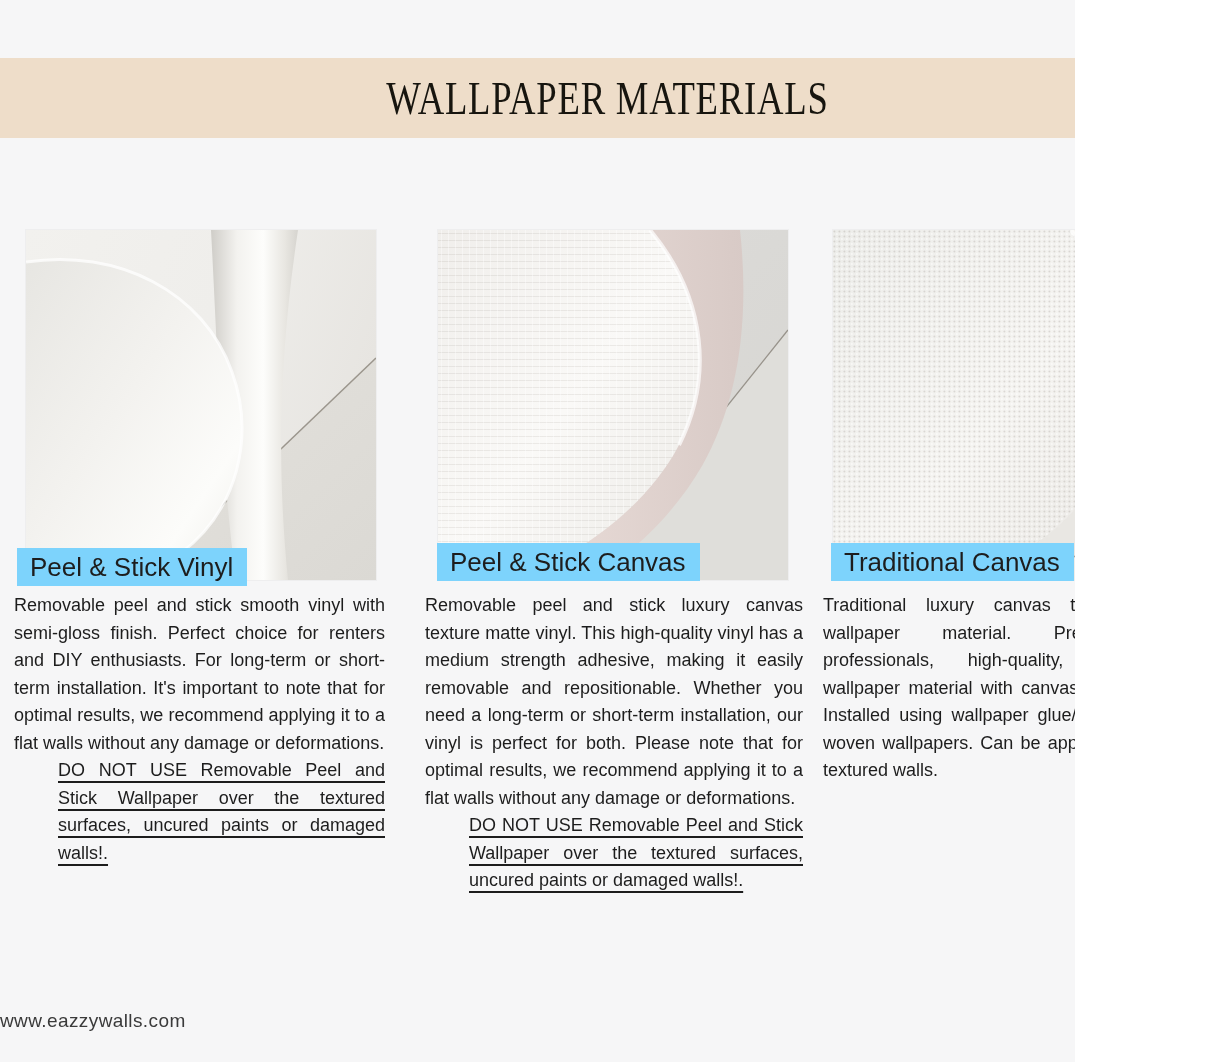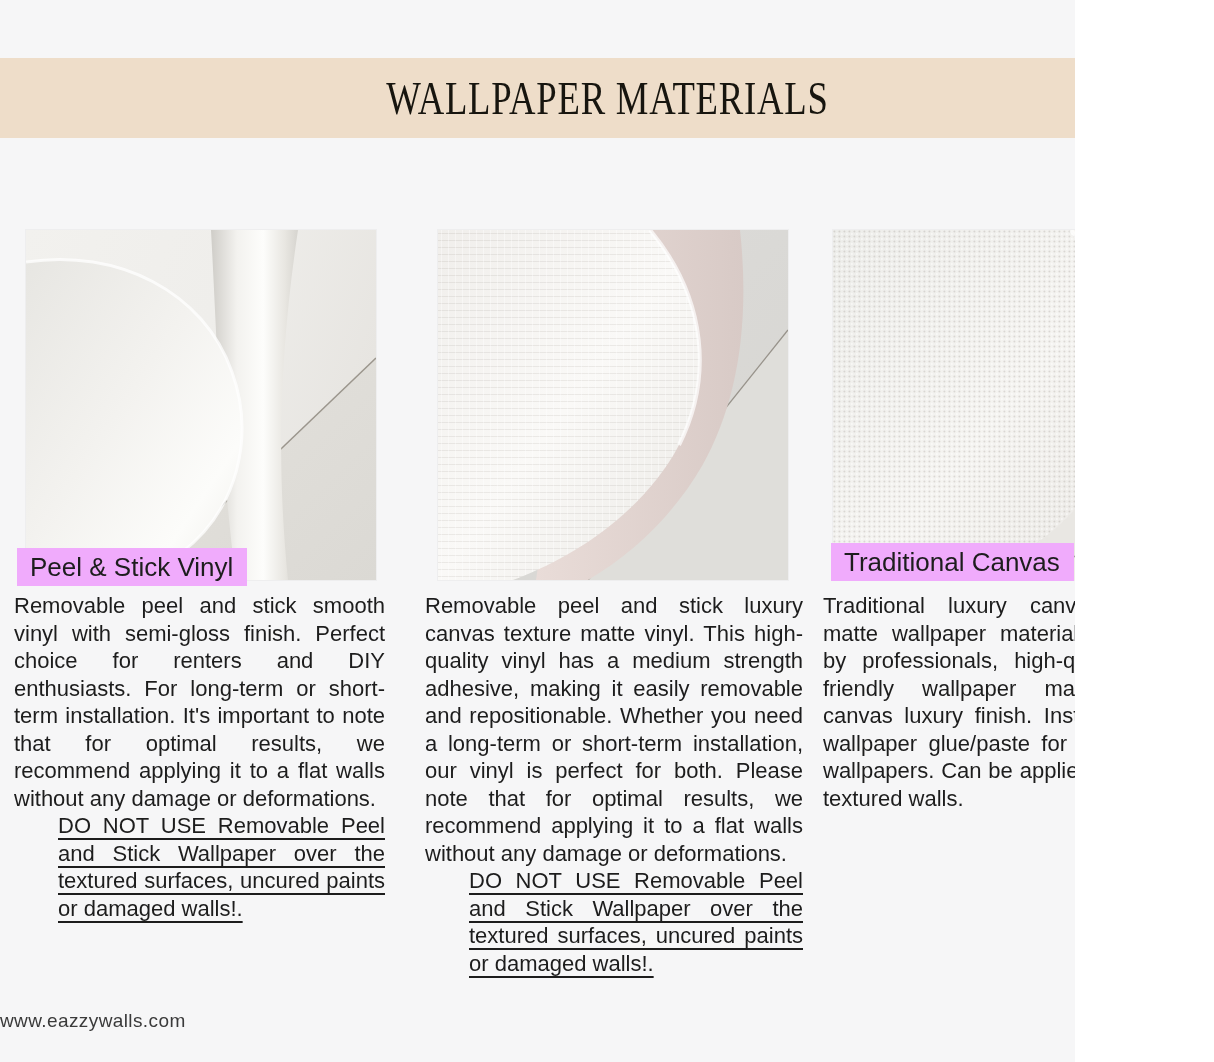--- a/index.html
+++ b/index.html
@@ -29,31 +29,31 @@
     white-space:nowrap;
   }
   
   .photo{
     position:absolute;top:230px;width:350px;height:350px;
     box-shadow:0 0 0 1px rgba(0,0,0,0.03);
   }
   .photo svg{display:block;width:350px;height:350px;}
   .label{
     position:absolute;
-    background:#f0abfc;
+    background:#7dd3fc;
     font-size:26px;
     line-height:38px;
     height:38px;
     padding:0 14px 0 13px;
     white-space:nowrap;
     color:#1d1d1d;
   }
   .textblock{
     position:absolute;top:592px;
-    font-size:22px;
+    font-size:18px;
     line-height:27.5px;
     text-align:justify;
     color:#1d1d1d;
   }
   .warning{
     text-decoration:underline;
     text-decoration-thickness:1.8px;
     text-underline-offset:5px;
     margin-left:44px;
   }
@@ -176,20 +176,21 @@
       <path d="M218 350 L350 218 L350 350 Z" fill="#efede9"></path>
       <path d="M218 350 L350 218" stroke="#a8a39b" stroke-width="1.2" fill="none"></path>
       <path d="M238 0 H332 C 334 110 322 195 288 262 L 254 236 C 300 162 300 80 238 0 Z" fill="url(#g3under)"></path>
       <path d="M0 0 H238 C 302 82 304 172 268 241 C 239 296 188 332 118 350 L0 350 Z" fill="url(#g3sheet)"></path>
       <path d="M0 0 H238 C 302 82 304 172 268 241 C 239 296 188 332 118 350 L0 350 Z" fill="url(#weave)"></path>
       <path d="M238 0 C 302 82 304 172 268 241" stroke="#ffffff" stroke-width="4" opacity="0.65" fill="none"></path>
     </svg>
   </div>
 
   <div class="label" id="label1">Peel &amp; Stick Vinyl</div>
+  <div class="label" id="label2">Peel &amp; Stick Canvas</div>
   <div class="label" id="label3">Traditional Canvas</div>
 
   <div class="textblock" id="text1">
     <div>Removable peel and stick smooth vinyl with semi-gloss finish. Perfect choice for renters and DIY enthusiasts. For long-term or short-term installation. It's important to note that for optimal results, we recommend applying it to a flat walls without any damage or deformations.</div>
     <div class="warning">DO NOT USE Removable Peel and Stick Wallpaper over the textured surfaces, uncured paints or damaged walls!.</div>
   </div>
 
   <div class="textblock" id="text2">
     <div>Removable peel and stick luxury canvas texture matte vinyl. This high-quality vinyl has a medium strength adhesive, making it easily removable and repositionable. Whether you need a long-term or short-term installation, our vinyl is perfect for both. Please note that for optimal results, we recommend applying it to a flat walls without any damage or deformations.</div>
     <div class="warning">DO NOT USE Removable Peel and Stick Wallpaper over the textured surfaces, uncured paints or damaged walls!.</div>

